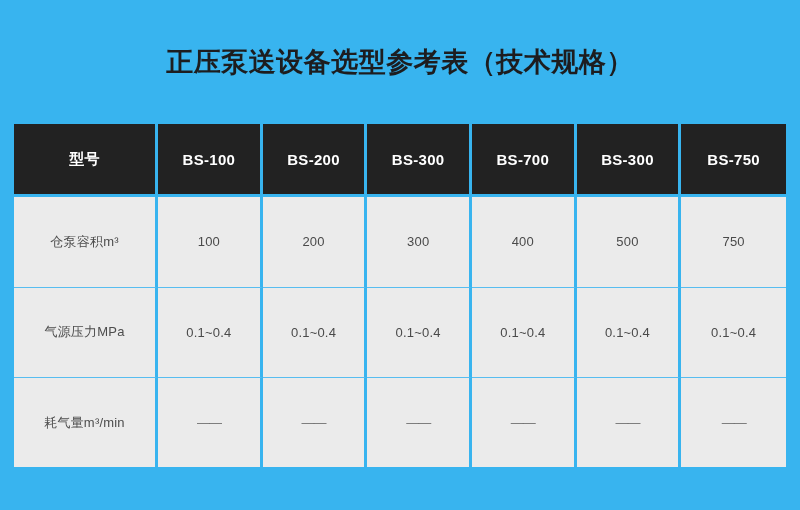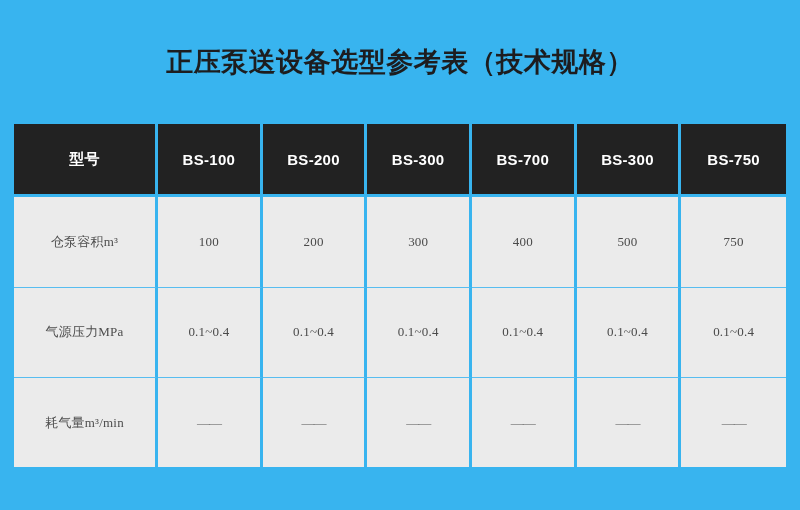--- a/index.html
+++ b/index.html
@@ -101,21 +101,20 @@
   }
   table.spec tbody td:last-child {
     border-right: none;
     margin-top: 18px;
   }
   table.spec tbody tr:last-child td {
     border-bottom: none;
   }
   table.spec tbody tr.shade td {
     background: #ebebeb;
-    font-family: Liberation Serif, serif;
   }
   table.spec tbody td.row-label {
     font-size: 13px;
     color: #4d4d4d;
   }
   table.spec tbody td.dash {
     color: #707070;
   }
 
   .dashmark {

